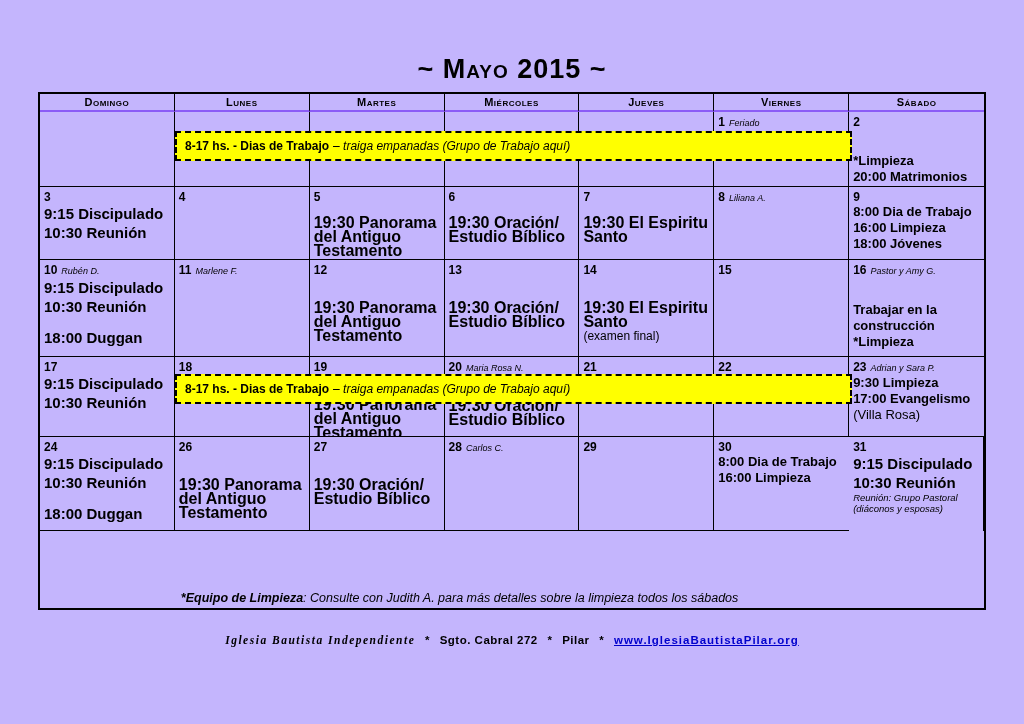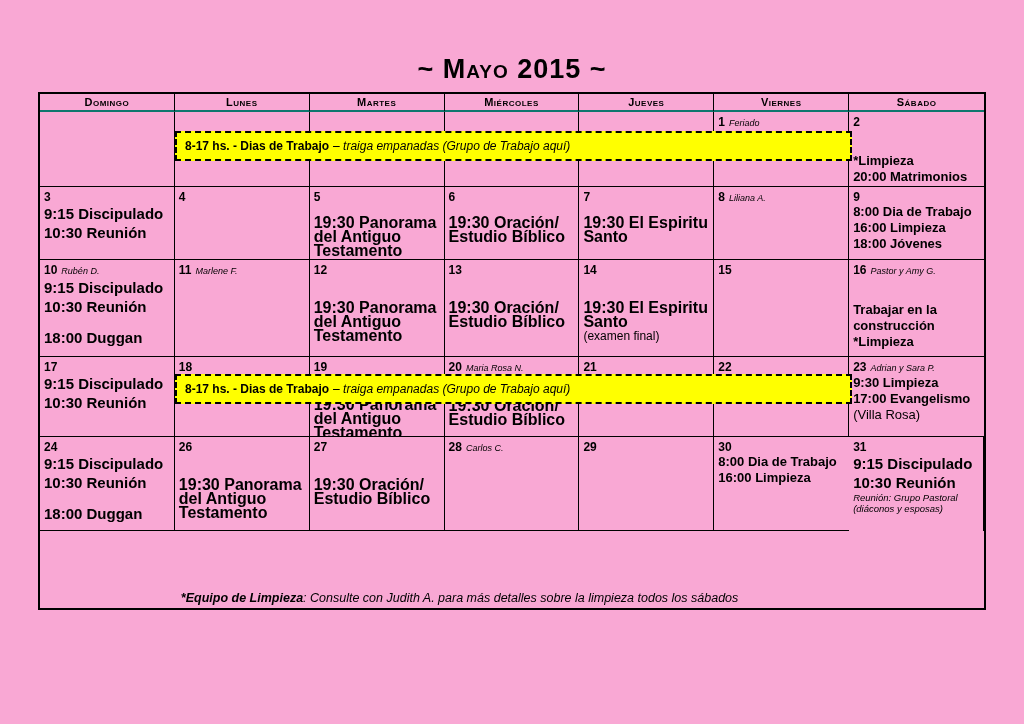--- a/index.html
+++ b/index.html
@@ -1,27 +1,27 @@
 <!DOCTYPE html>
 <html><head>
 <meta charset="utf-8">
 <style>
   html,body{margin:0;padding:0;width:1024px;height:724px;background:#ffffff;overflow:hidden;
     font-family:"Liberation Sans", sans-serif;color:#000;}
-  .page{position:relative;width:1024px;height:724px;background:#f9a8d4;}
+  .page{position:relative;width:1024px;height:724px;background:#c4b5fd;}
 
   .title{position:absolute;top:54px;left:0;width:1024px;text-align:center;
     font-size:27px;font-weight:700;font-variant:small-caps;letter-spacing:1px;}
 
   .cal-table{position:absolute;left:38px;top:92px;width:948px;height:518px;
     border:2px solid #000;box-sizing:border-box;display:grid;
     grid-template-columns:repeat(7,1fr);
     grid-template-rows:18px 75px 73px 97px 80px 94px 77px;}
 
-  .hcell{border-right:1px solid #000;border-bottom:2px solid #0f766e;box-sizing:border-box;
+  .hcell{border-right:1px solid #000;border-bottom:2px solid #8b5cf6;box-sizing:border-box;
     display:flex;align-items:center;justify-content:center;
     font-size:11px;font-weight:700;font-variant:small-caps;letter-spacing:.5px;}
   .hcell.last-col{border-right:none;}
 
   .cell{border-right:1px solid #000;border-bottom:1px solid #000;box-sizing:border-box;
     padding:2px 4px;overflow:hidden;position:relative;}
   .cell.last-col{border-right:none;}
   .cell.last-row{border-bottom:none;}
 
   .dayline{line-height:14px;white-space:nowrap;}
@@ -237,15 +237,16 @@
       <span class="b-bold">8-17 hs. - Dias de Trabajo</span>
       <span class="b-it">– traiga empanadas (Grupo de Trabajo aquí)</span>
     </div>
     <div class="banner banner2">
       <span class="b-bold">8-17 hs. - Dias de Trabajo</span>
       <span class="b-it">– traiga empanadas  (Grupo de Trabajo aquí)</span>
     </div>
   </div>
 
   <div class="footer">
+    <div class="f-line"><span class="f-org">Iglesia Bautista Independiente</span> <span class="f-sep">*</span> <span>Sgto. Cabral 272</span> <span class="f-sep">*</span> <span>Pilar</span> <span class="f-sep">*</span> <span class="f-link">www.IglesiaBautistaPilar.org</span> </div>
   </div>
 
 </div>
 
 </body></html>

